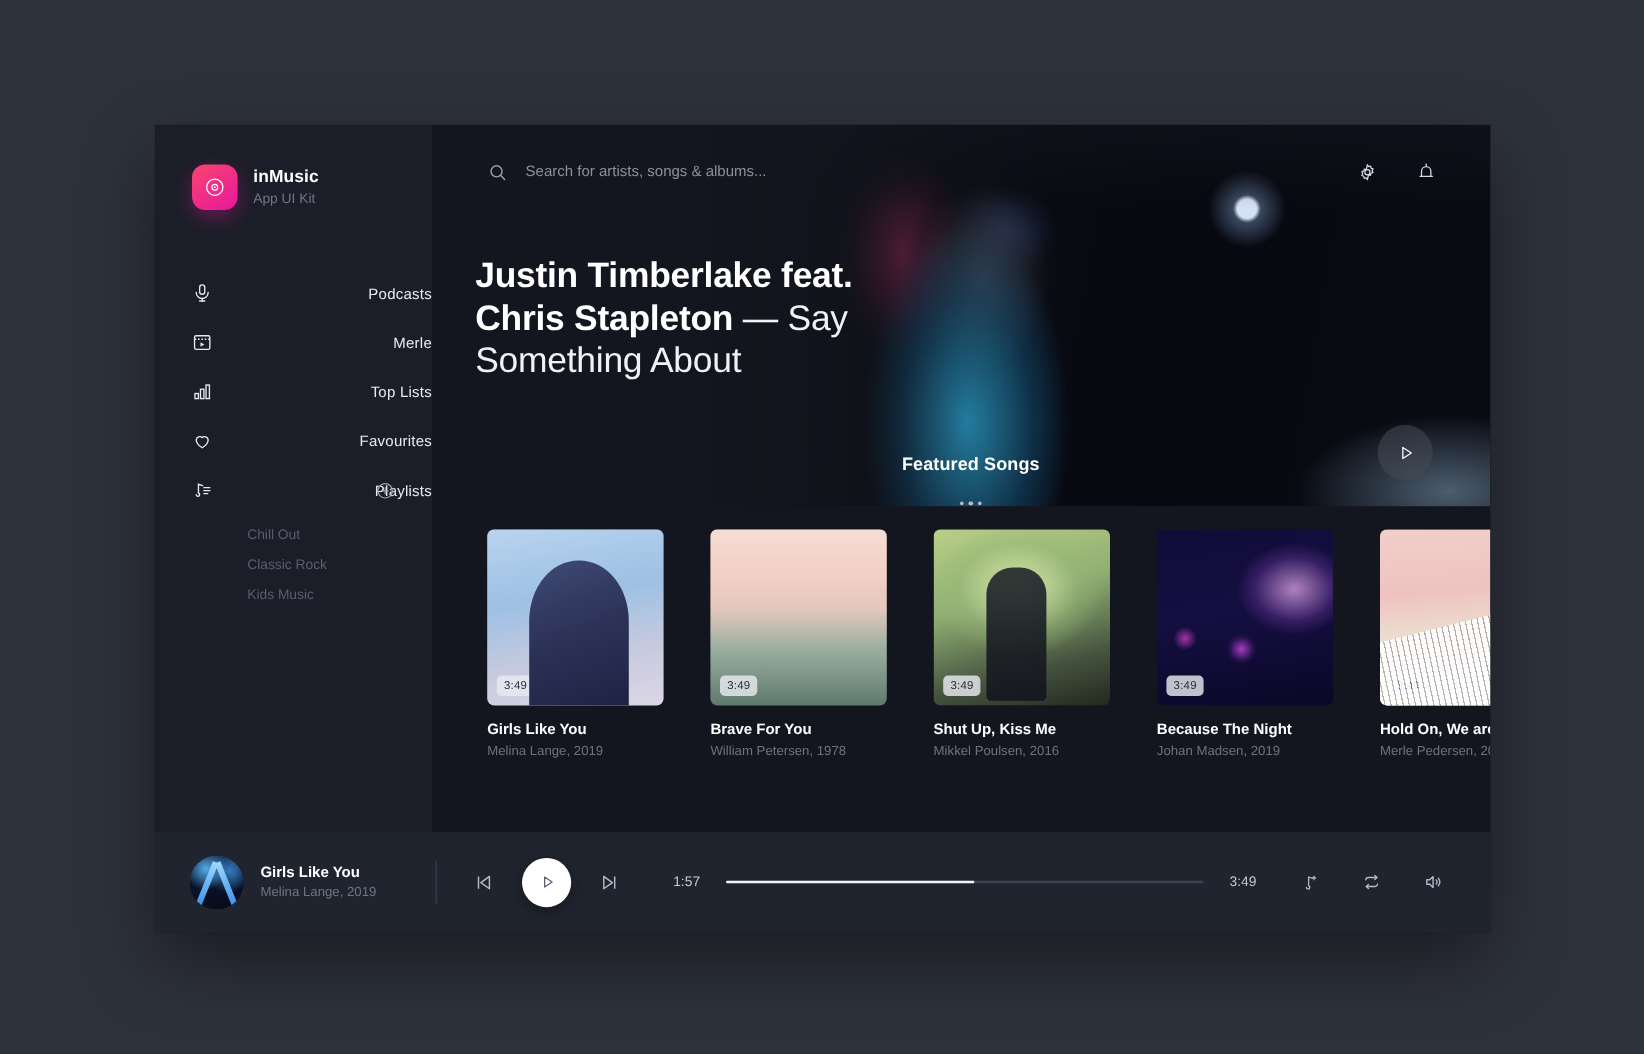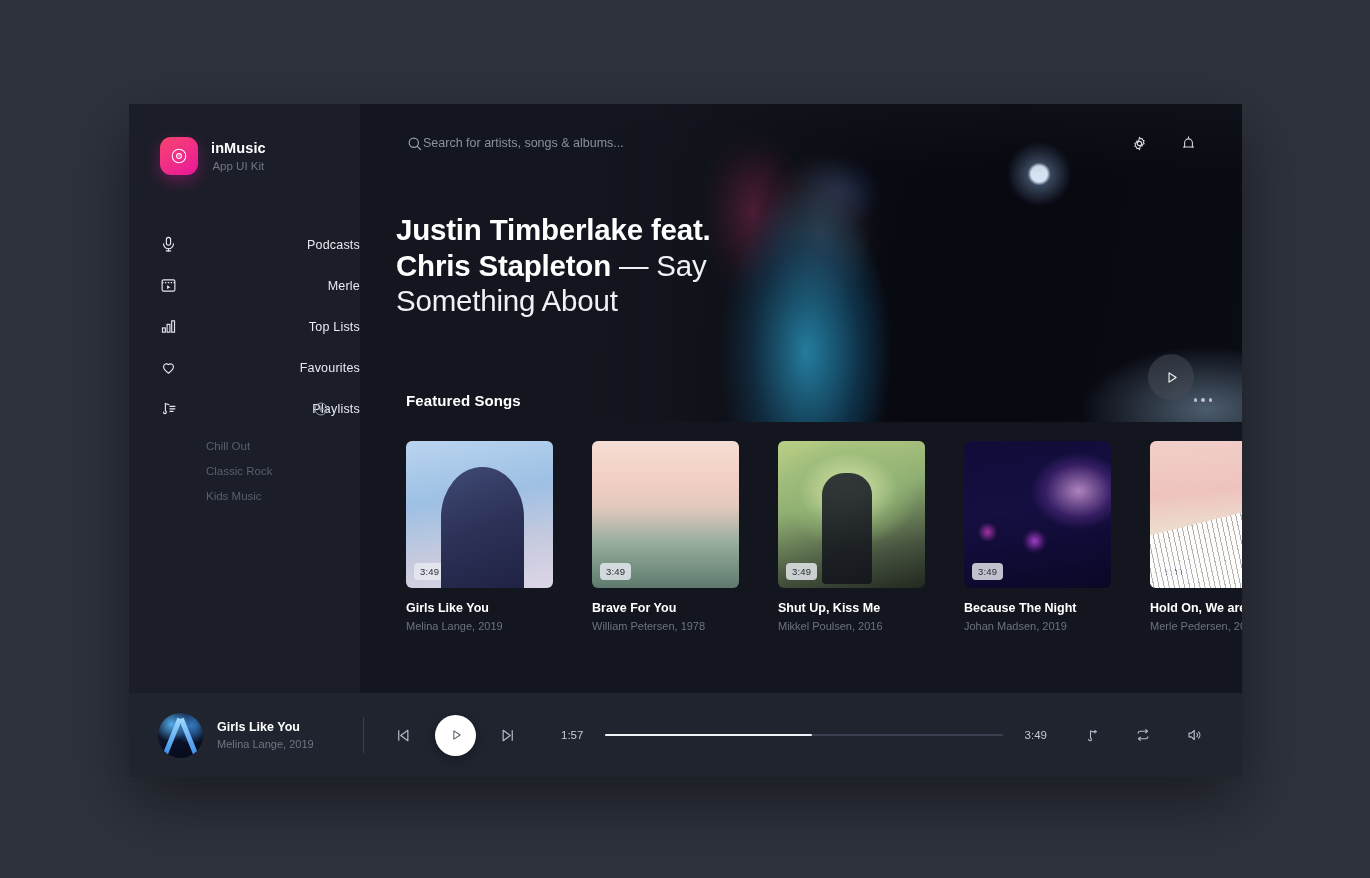--- a/index.html
+++ b/index.html
@@ -24,21 +24,21 @@
   .app-body { display: flex; flex: 1; min-height: 0; position: relative; }
 
   
   .sidebar {
     width: 231px;
     background: #1b1e28;
     position: relative;
     flex: 0 0 231px;
     padding-top: 26px;
   }
-  .brand { display: flex; align-items: center; padding: 0 0 0 31px; height: 52px; text-align: center; }
+  .brand { display: flex; align-items: center; padding: 0 0 0 31px; height: 52px; }
   .brand-logo {
     width: 38px; height: 38px; border-radius: 11px;
     background: linear-gradient(145deg, #f9456f 0%, #e8179c 100%);
     display: flex; align-items: center; justify-content: center;
     box-shadow: 0 6px 16px rgba(233,23,156,.35);
   }
   .brand-text { margin-left: 13px; line-height: 1.25; }
   .brand-name { color: #fff; font-size: 14.5px; font-weight: bold; letter-spacing: .1px; }
   .brand-sub { color: #707585; font-size: 11.5px; margin-top: 2px; }
 
@@ -103,21 +103,21 @@
   }
 
   .topbar {
     position: absolute; top: 0; left: 0; right: 0; height: 78px;
     display: flex; align-items: center; padding: 0 45px 0 46px; z-index: 6;
   }
   .search-wrap { display: flex; align-items: center; flex: 1; }
   .search-icon { color: #9ba0ae; display: flex; }
   .search-input {
     background: transparent; border: 0; outline: none;
-    color: #86efac; font-size: 12.5px; 
+    color: #86efac; font-size: 12.5px; margin-left: 15px;
     font-family: "Liberation Sans", sans-serif; width: 420px;
   }
   .search-input::placeholder { color: #8b909f; }
   .topbar-actions { display: flex; align-items: center; gap: 32px; }
   .topbar-icon { color: #d7dae2; cursor: pointer; display: flex; }
 
   .hero-title {
     position: absolute; left: 36px; top: 108px; z-index: 6;
     width: 420px;
     color: #fff; font-size: 29.5px; line-height: 1.21;
@@ -134,21 +134,21 @@
     cursor: pointer;
   }
 
   
   .featured {
     position: absolute; left: 0; right: 0; top: 275px; bottom: 0;
     z-index: 7;
   }
   .featured-head {
     display: flex; align-items: center; justify-content: space-between;
-    padding: 0 30px 0 46px; height: 42px;
+    padding: 0 30px 0 46px; height: 42px; flex-direction: column;
   }
   .featured-title { color: #fff; font-size: 15px; font-weight: bold; letter-spacing: .1px; }
   .dots { display: flex; gap: 4px; cursor: pointer; }
   .dots i { width: 3.5px; height: 3.5px; border-radius: 50%; background: #b9bdc8; display: block; }
 
   .cards {
     display: flex; gap: 39px; padding-left: 46px; margin-top: 20px;
     overflow: hidden;
   }
   .card { width: 147px; flex: 0 0 147px; cursor: pointer; }

